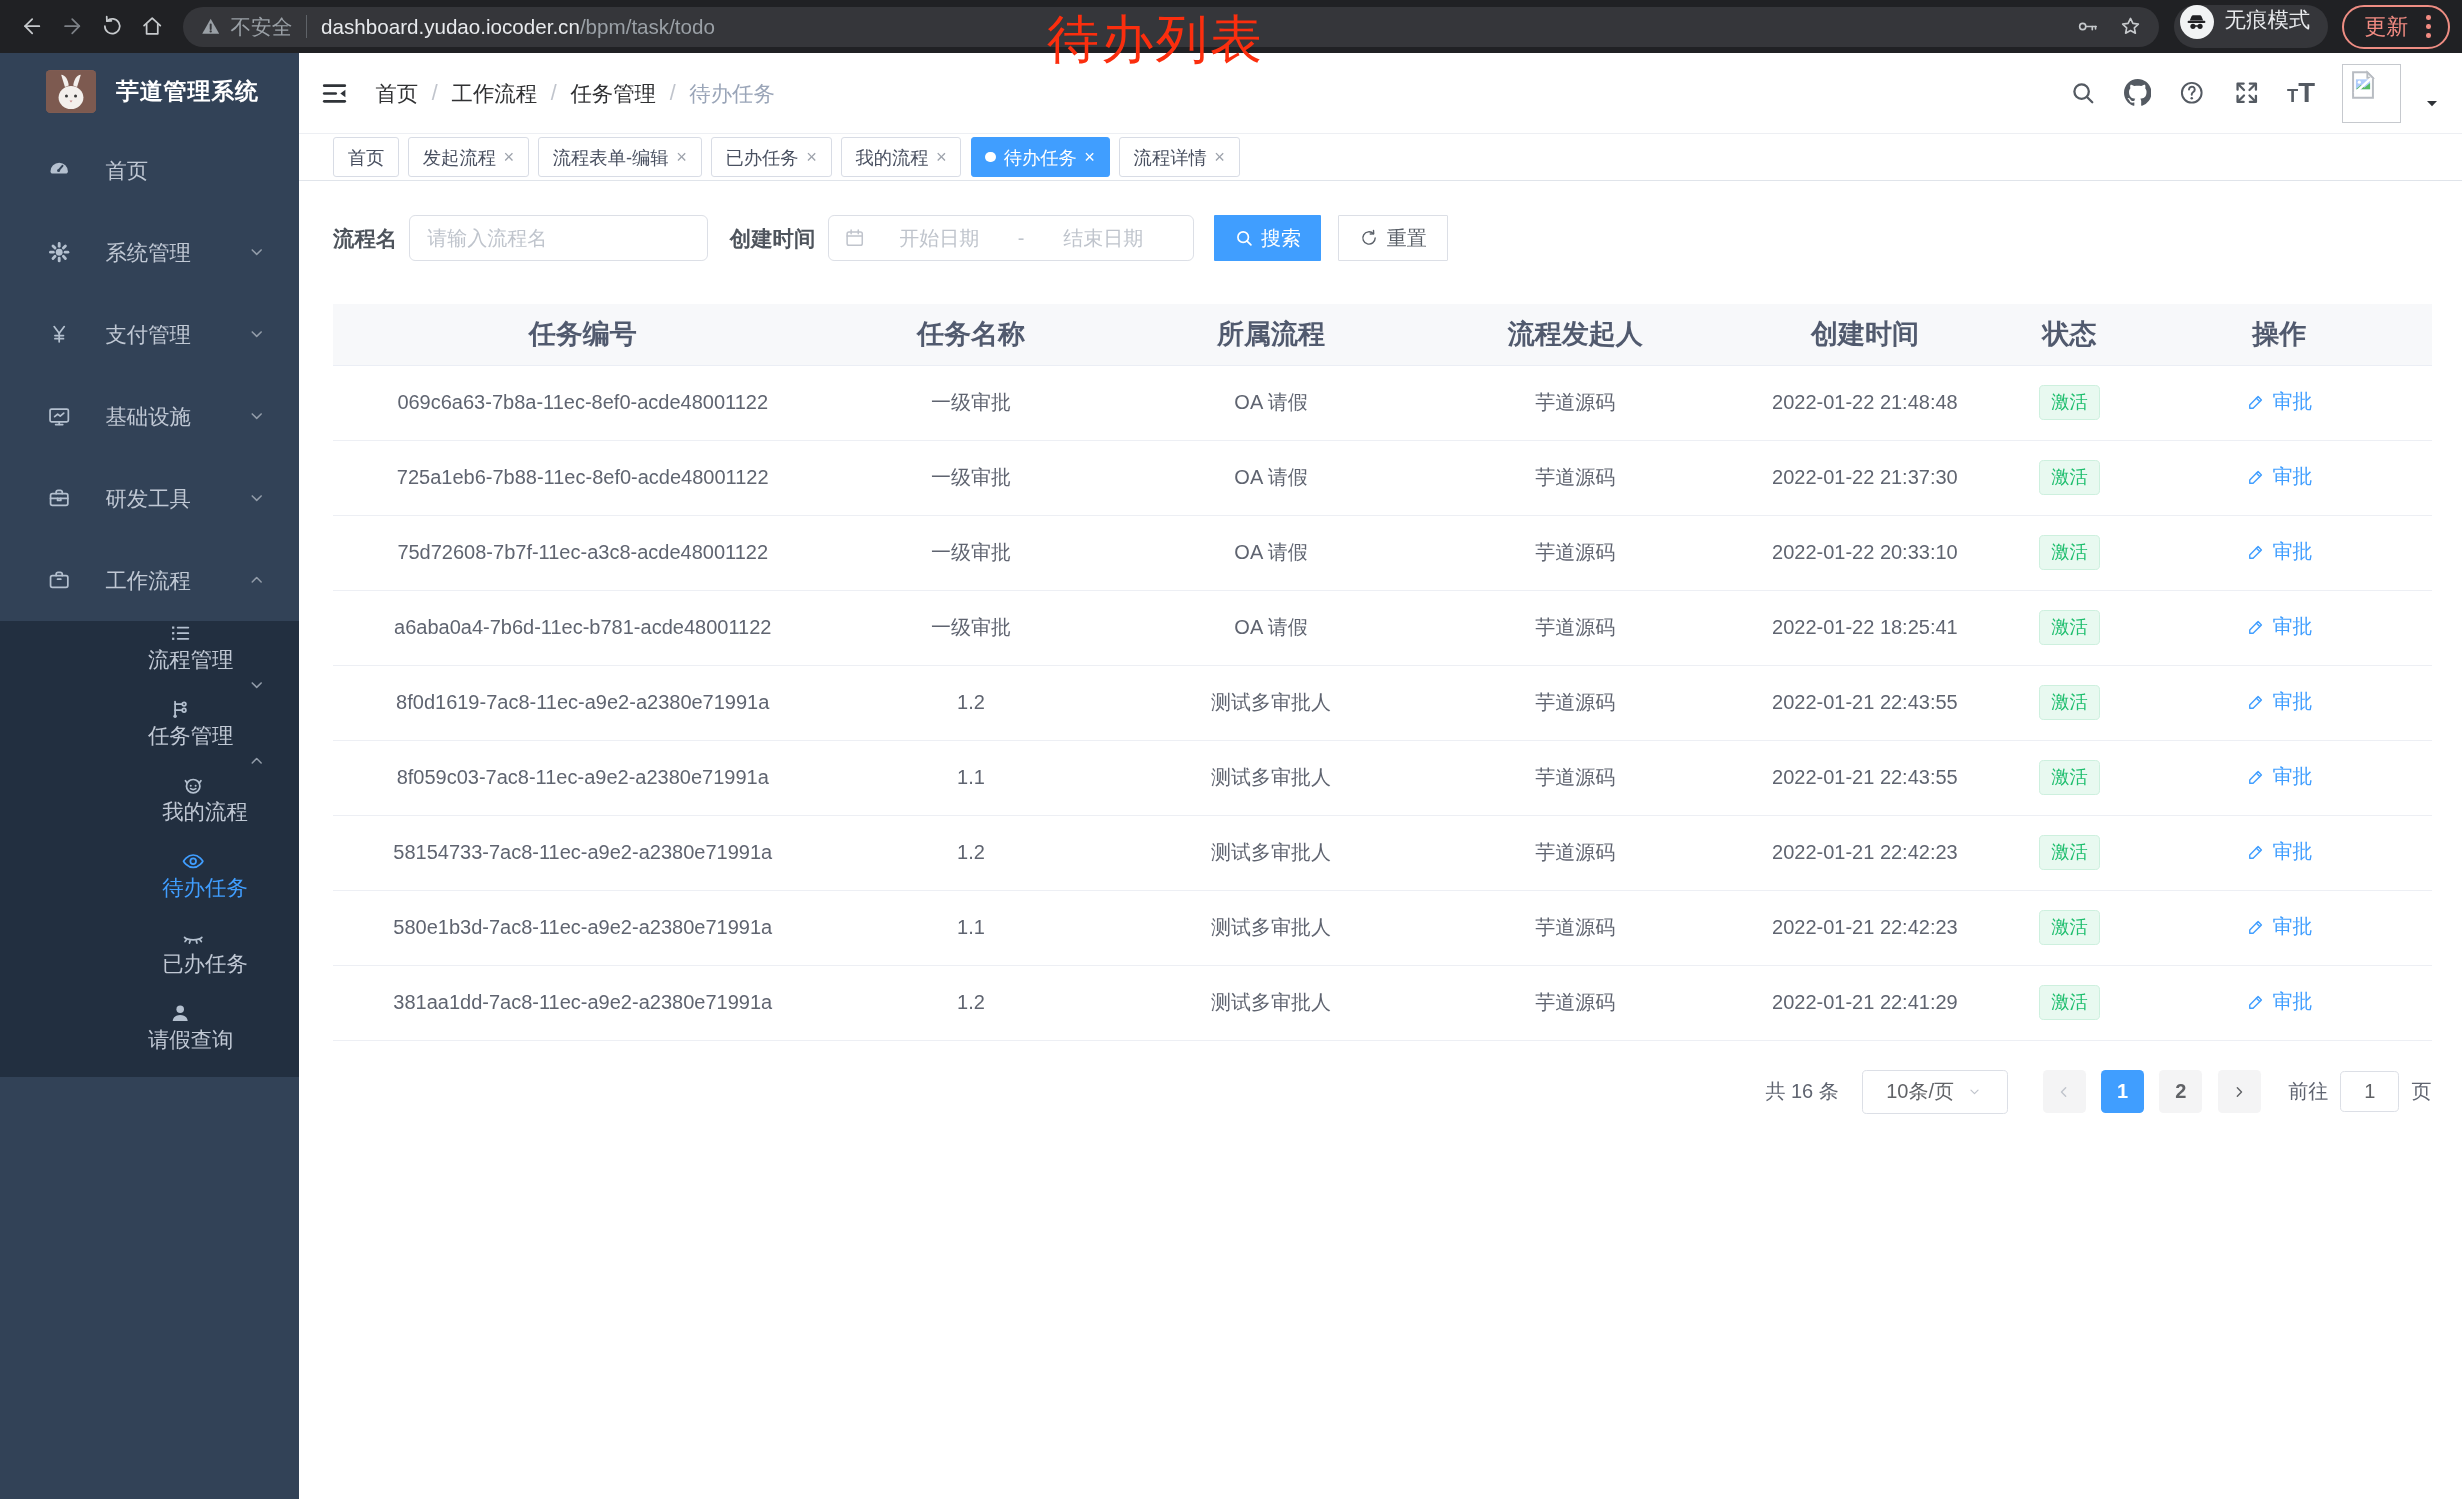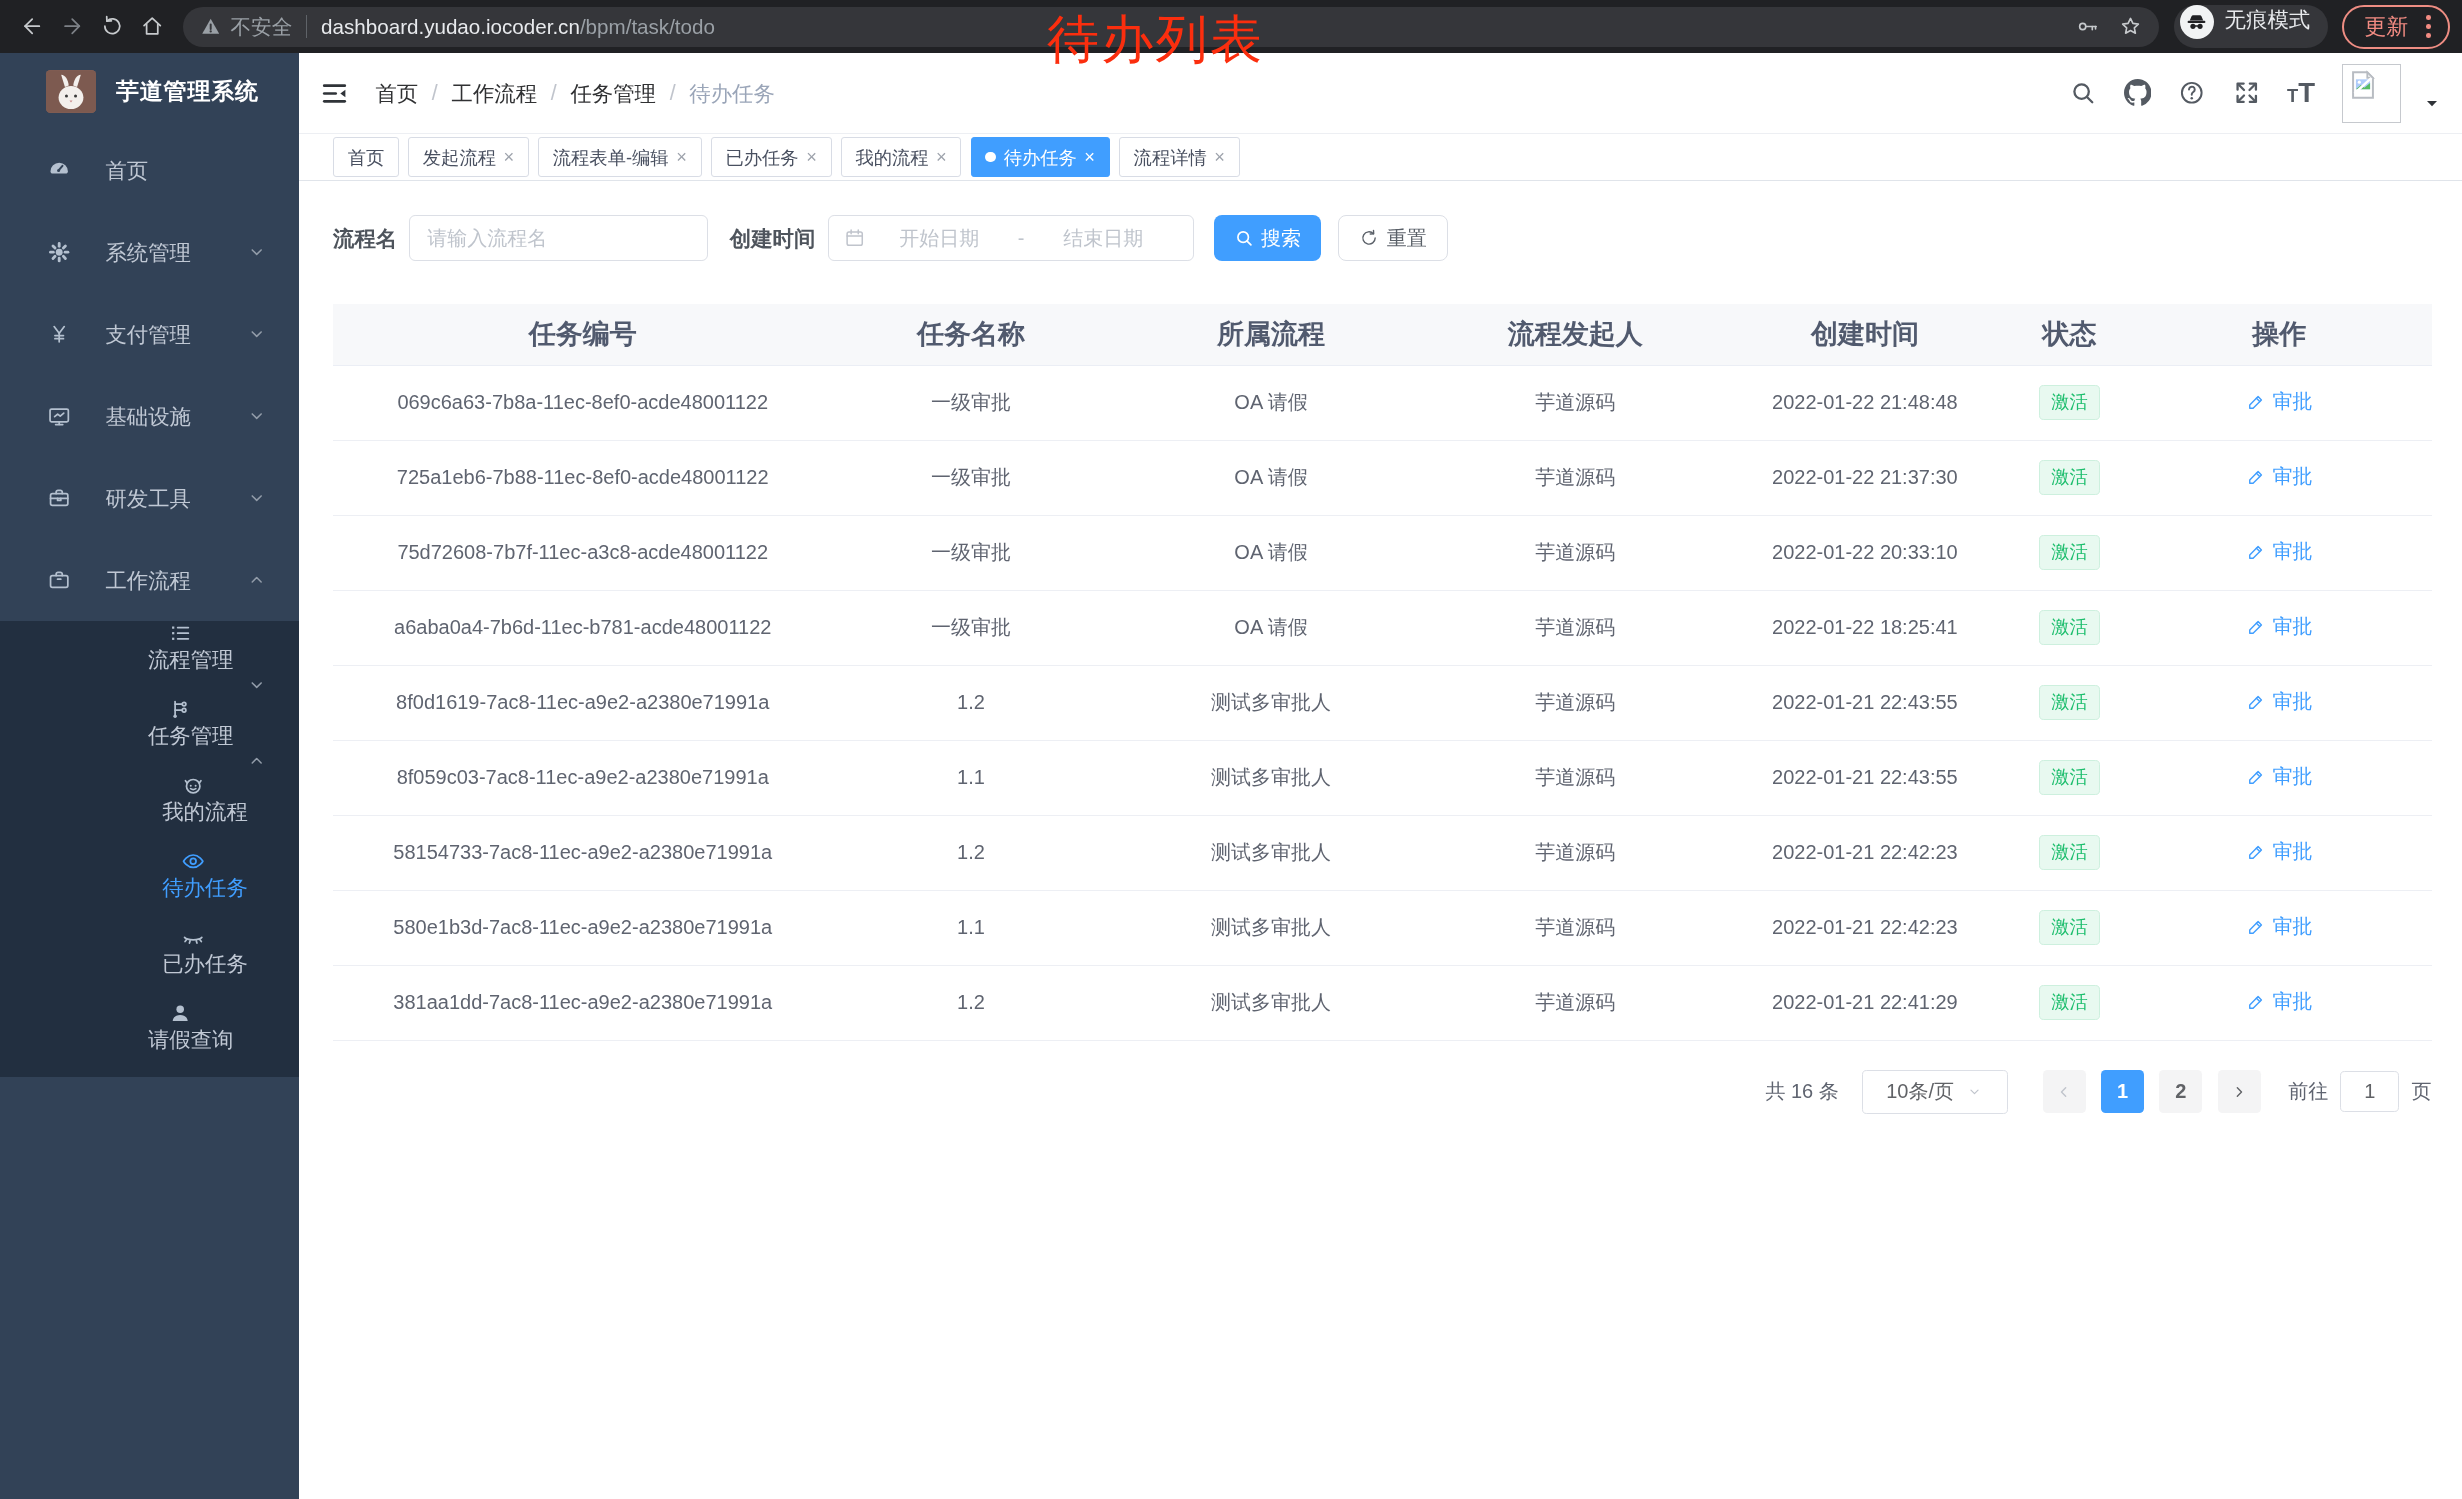--- a/index.html
+++ b/index.html
@@ -84,21 +84,21 @@
   .content { flex:1; padding:34px 30.5px 0 34px; }
   .filter-row { display:flex; align-items:center; }
   .f-label { font-size:21.4px; font-weight:700; color:#4e545c; white-space:nowrap; }
   .text-input { width:299px; height:46px; border:1.5px solid #dcdfe6; border-radius:6.1px; margin-left:12.2px; padding:0 17px; font-size:20px; color:#606266; outline:none; font-family:inherit; }
   .text-input::placeholder { color:#bfc4cc; }
   .time-label { margin-left:21.4px; }
   .date-range { width:366px; height:46px; border:1.5px solid #dcdfe6; border-radius:6.1px; margin-left:12.2px; display:flex; align-items:center; padding:0 15.3px; color:#bfc4cc; font-size:20px; }
   .date-range .icon { width:21.4px; height:21.4px; color:#c0c4cc; flex-shrink:0; }
   .date-ph { flex:1; text-align:center; white-space:nowrap; }
   .date-dash { padding:0 4.6px; }
-  .btn { height:46px; border-radius:8px; font-size:20px; display:inline-flex; align-items:center; gap:7.6px; padding:0 20px; cursor:pointer; border:none; font-family:inherit; }
+  .btn { height:46px; border-radius:1px; font-size:20px; display:inline-flex; align-items:center; gap:7.6px; padding:0 20px; cursor:pointer; border:none; font-family:inherit; }
   .btn .icon { width:20px; height:20px; }
   .btn-primary { background:#409eff; color:#fff; margin-left:20px; }
   .btn-plain { background:#fff; color:#5a6068; border:1.5px solid #dcdfe6; margin-left:17px; }
 
   
   .task-table { width:100%; border-collapse:collapse; table-layout:fixed; margin-top:43px; }
   .task-table th { height:61px; background:#f7f8fa; font-size:27px; font-weight:600; color:#515a6e; text-align:center; border-bottom:1.5px solid #ebeef5; white-space:nowrap; }
   .task-table td { height:75px; font-size:20px; color:#5f6470; text-align:center; border-bottom:1.5px solid #edeff4; white-space:nowrap; overflow:hidden; }
   .tag-success { display:inline-block; padding:6.9px 11.4px; font-size:18.3px; border-radius:4.6px; background:#e8f9f0; border:1.5px solid #cdf0de; color:#1ebe6e; line-height:1.1; }
   .approve-link { color:#409eff; font-size:20px; display:inline-flex; align-items:center; gap:6.1px; cursor:pointer; }

